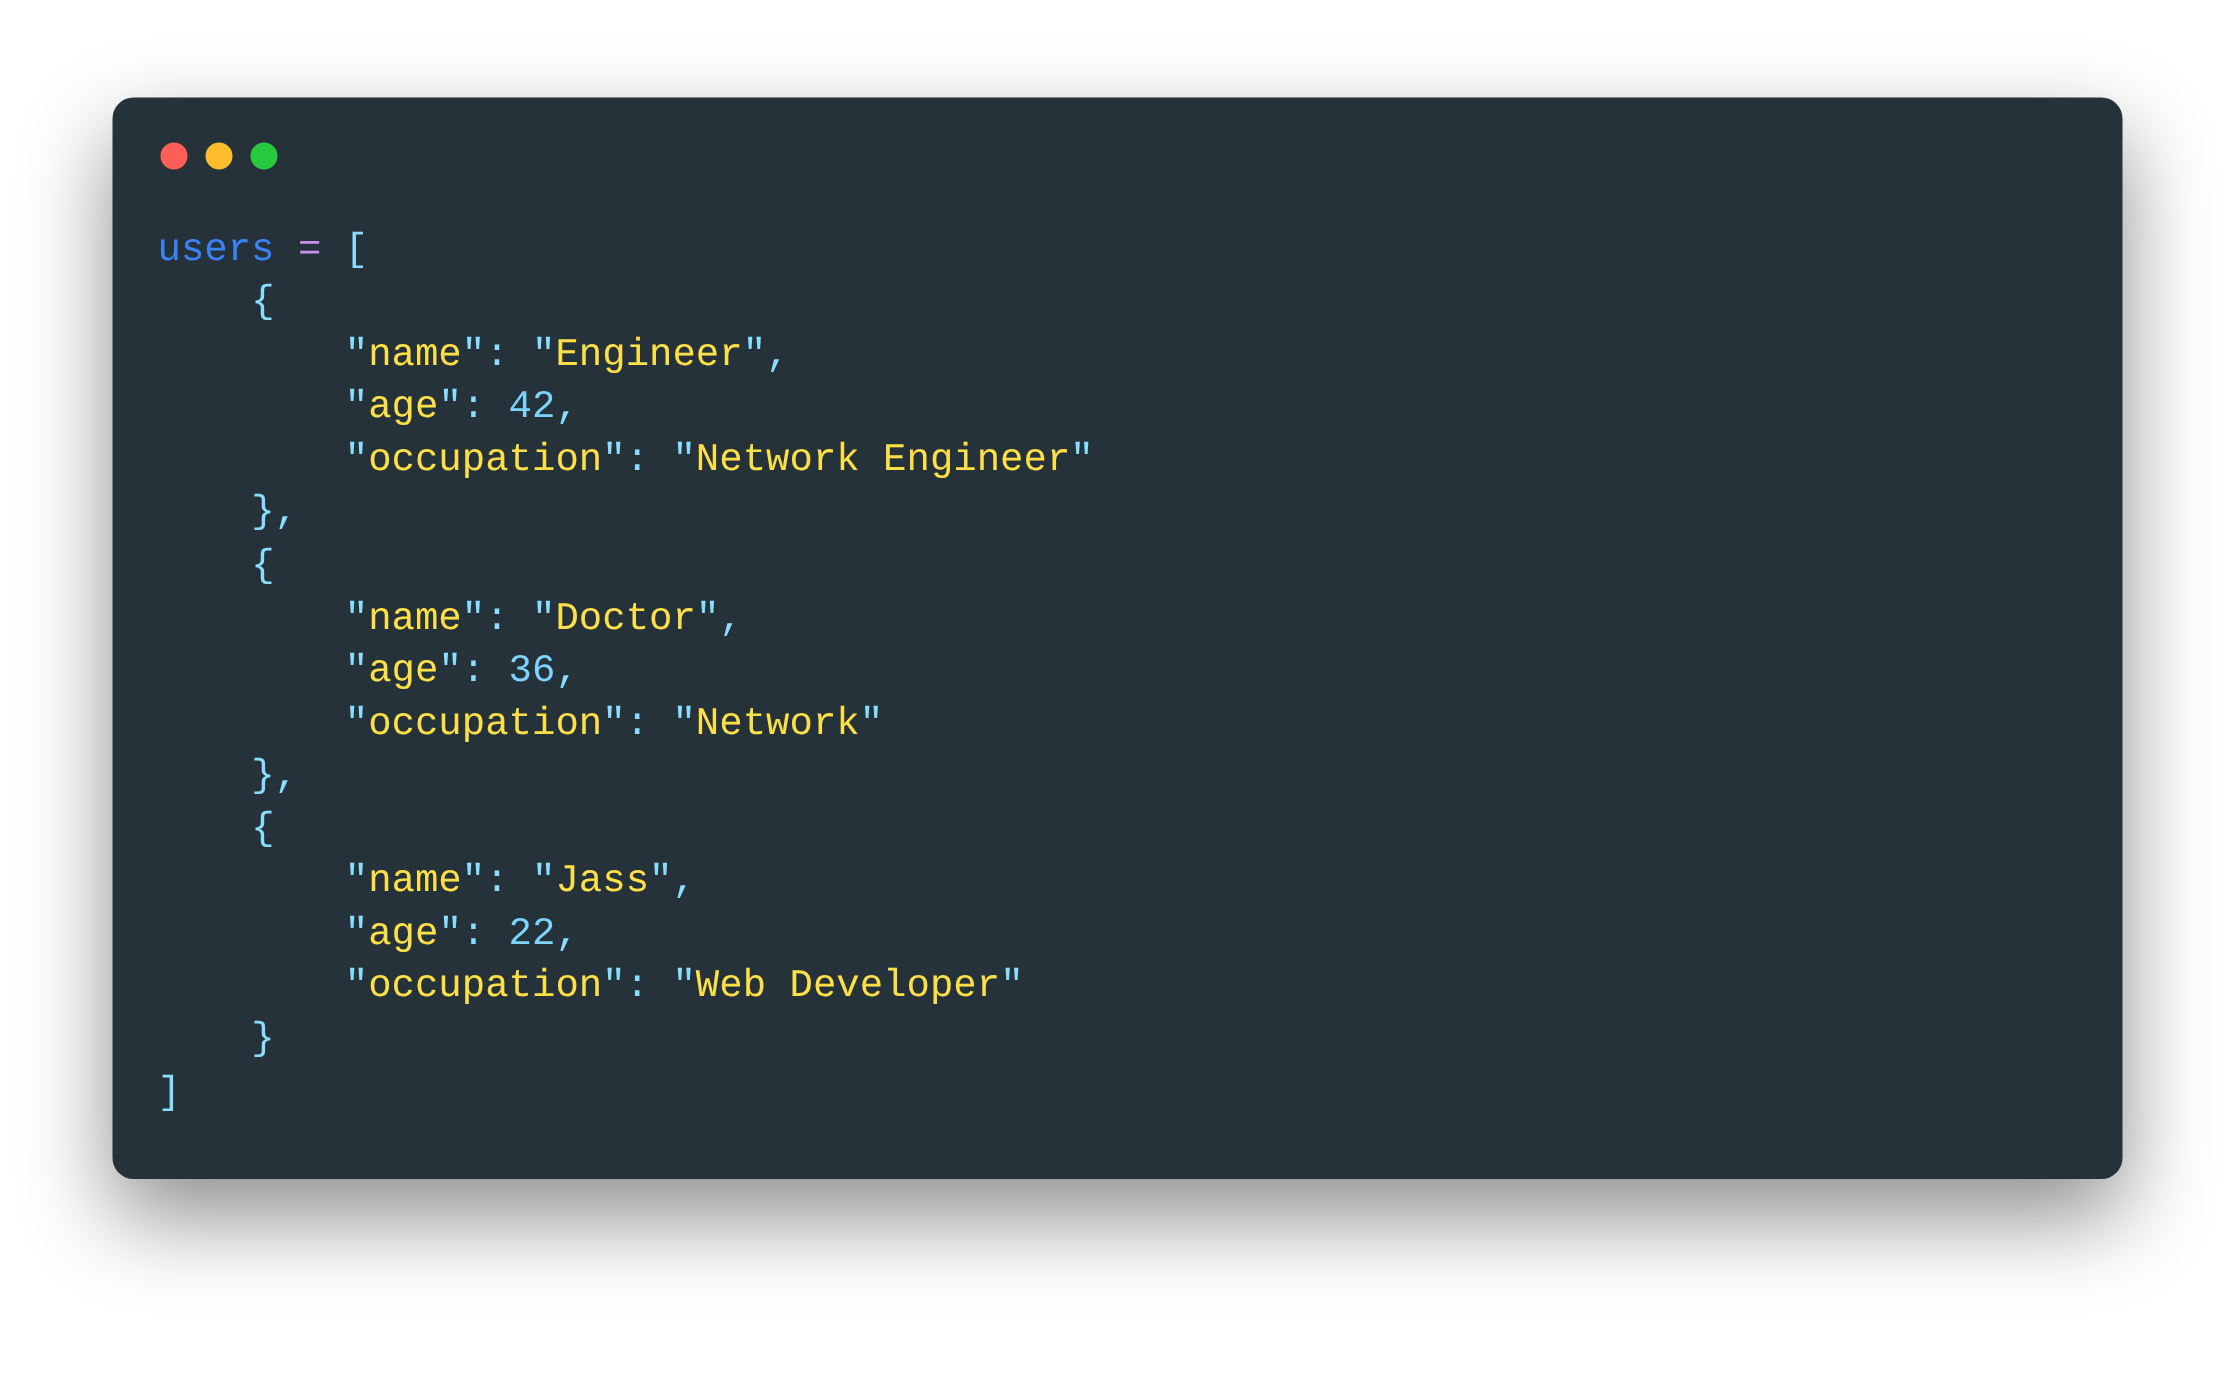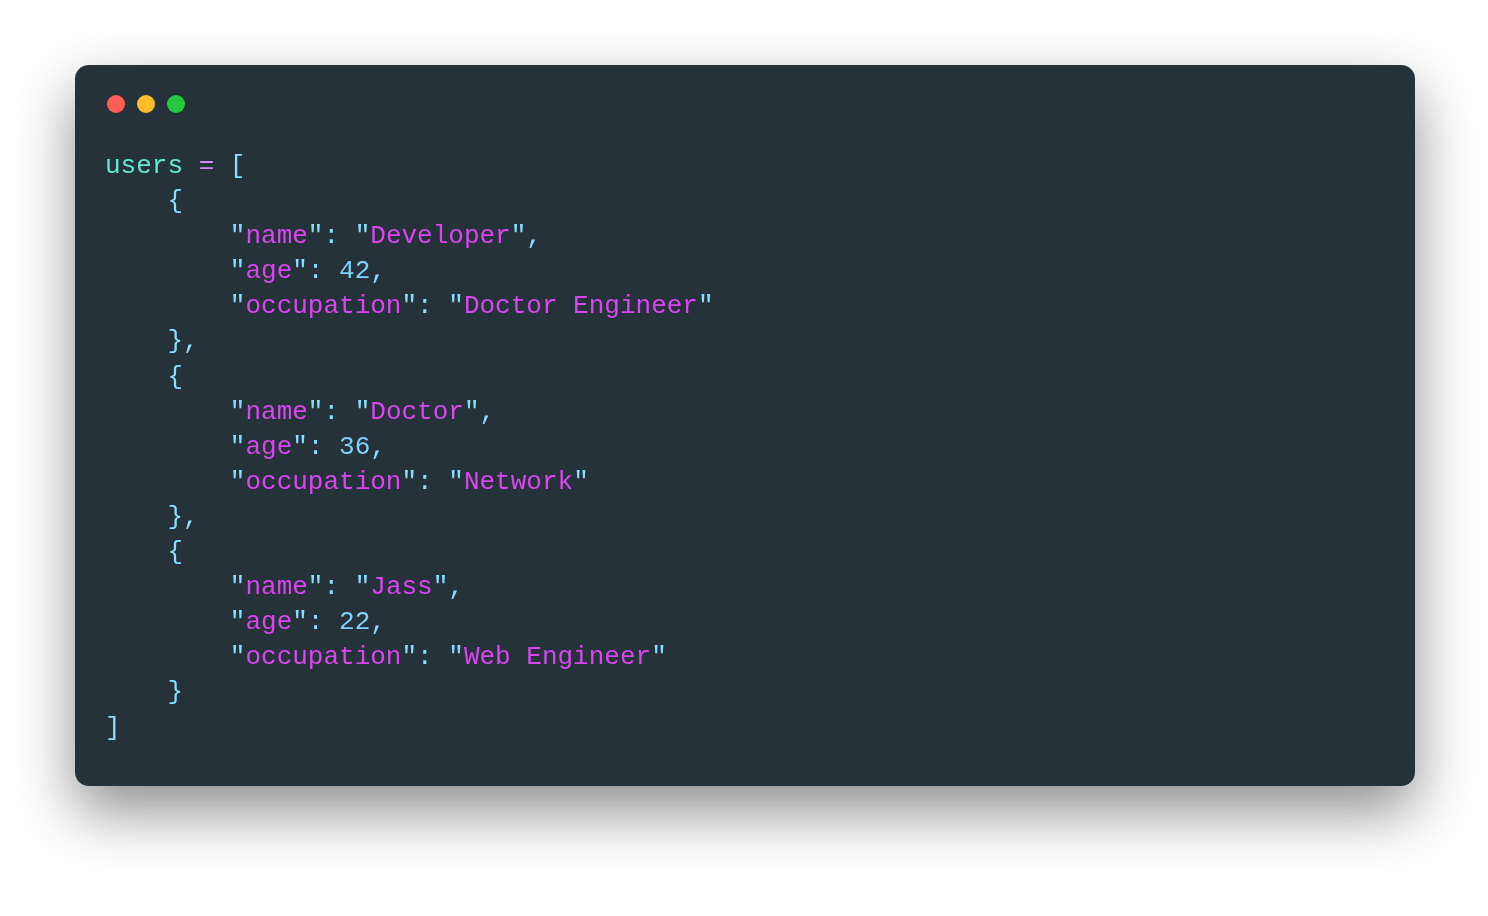--- a/index.html
+++ b/index.html
@@ -38,46 +38,46 @@
 
   pre.code {
     margin: 0;
     padding: 0;
     font-family: inherit;
     font-size: 26px;
     line-height: 1.35;
     color: #a7b0b6;
     white-space: pre;
   }
-  .tok-var    { color: #5eead4; }
+  .tok-var    { color: #3b82f6; }
   .tok-punc   { color: #89ddff; }
   .tok-op     { color: #c792ea; }
-  .tok-str    { color: #d946ef; }
+  .tok-str    { color: #fde047; }
   .tok-num    { color: #7dd3fc; }
 </style>
 </head>
 <body>
 
 <div class="window">
   <div class="traffic-lights">
     <div class="dot red"></div>
     <div class="dot yellow"></div>
     <div class="dot green"></div>
   </div>
 
   <pre class="code"><span class="tok-var">users</span> <span class="tok-op">=</span> <span class="tok-punc">[</span>
     <span class="tok-punc">{</span>
-        <span class="tok-punc">"</span><span class="tok-str">name</span><span class="tok-punc">"</span><span class="tok-punc">:</span> <span class="tok-punc">"</span><span class="tok-str">Developer</span><span class="tok-punc">"</span><span class="tok-punc">,</span>
+        <span class="tok-punc">"</span><span class="tok-str">name</span><span class="tok-punc">"</span><span class="tok-punc">:</span> <span class="tok-punc">"</span><span class="tok-str">Engineer</span><span class="tok-punc">"</span><span class="tok-punc">,</span>
         <span class="tok-punc">"</span><span class="tok-str">age</span><span class="tok-punc">"</span><span class="tok-punc">:</span> <span class="tok-num">42</span><span class="tok-punc">,</span>
-        <span class="tok-punc">"</span><span class="tok-str">occupation</span><span class="tok-punc">"</span><span class="tok-punc">:</span> <span class="tok-punc">"</span><span class="tok-str">Doctor Engineer</span><span class="tok-punc">"</span>
+        <span class="tok-punc">"</span><span class="tok-str">occupation</span><span class="tok-punc">"</span><span class="tok-punc">:</span> <span class="tok-punc">"</span><span class="tok-str">Network Engineer</span><span class="tok-punc">"</span>
     <span class="tok-punc">},</span>
     <span class="tok-punc">{</span>
         <span class="tok-punc">"</span><span class="tok-str">name</span><span class="tok-punc">"</span><span class="tok-punc">:</span> <span class="tok-punc">"</span><span class="tok-str">Doctor</span><span class="tok-punc">"</span><span class="tok-punc">,</span>
         <span class="tok-punc">"</span><span class="tok-str">age</span><span class="tok-punc">"</span><span class="tok-punc">:</span> <span class="tok-num">36</span><span class="tok-punc">,</span>
         <span class="tok-punc">"</span><span class="tok-str">occupation</span><span class="tok-punc">"</span><span class="tok-punc">:</span> <span class="tok-punc">"</span><span class="tok-str">Network</span><span class="tok-punc">"</span>
     <span class="tok-punc">},</span>
     <span class="tok-punc">{</span>
         <span class="tok-punc">"</span><span class="tok-str">name</span><span class="tok-punc">"</span><span class="tok-punc">:</span> <span class="tok-punc">"</span><span class="tok-str">Jass</span><span class="tok-punc">"</span><span class="tok-punc">,</span>
         <span class="tok-punc">"</span><span class="tok-str">age</span><span class="tok-punc">"</span><span class="tok-punc">:</span> <span class="tok-num">22</span><span class="tok-punc">,</span>
-        <span class="tok-punc">"</span><span class="tok-str">occupation</span><span class="tok-punc">"</span><span class="tok-punc">:</span> <span class="tok-punc">"</span><span class="tok-str">Web Engineer</span><span class="tok-punc">"</span>
+        <span class="tok-punc">"</span><span class="tok-str">occupation</span><span class="tok-punc">"</span><span class="tok-punc">:</span> <span class="tok-punc">"</span><span class="tok-str">Web Developer</span><span class="tok-punc">"</span>
     <span class="tok-punc">}</span>
 <span class="tok-punc">]</span></pre>
 </div>
 
 </body></html>

